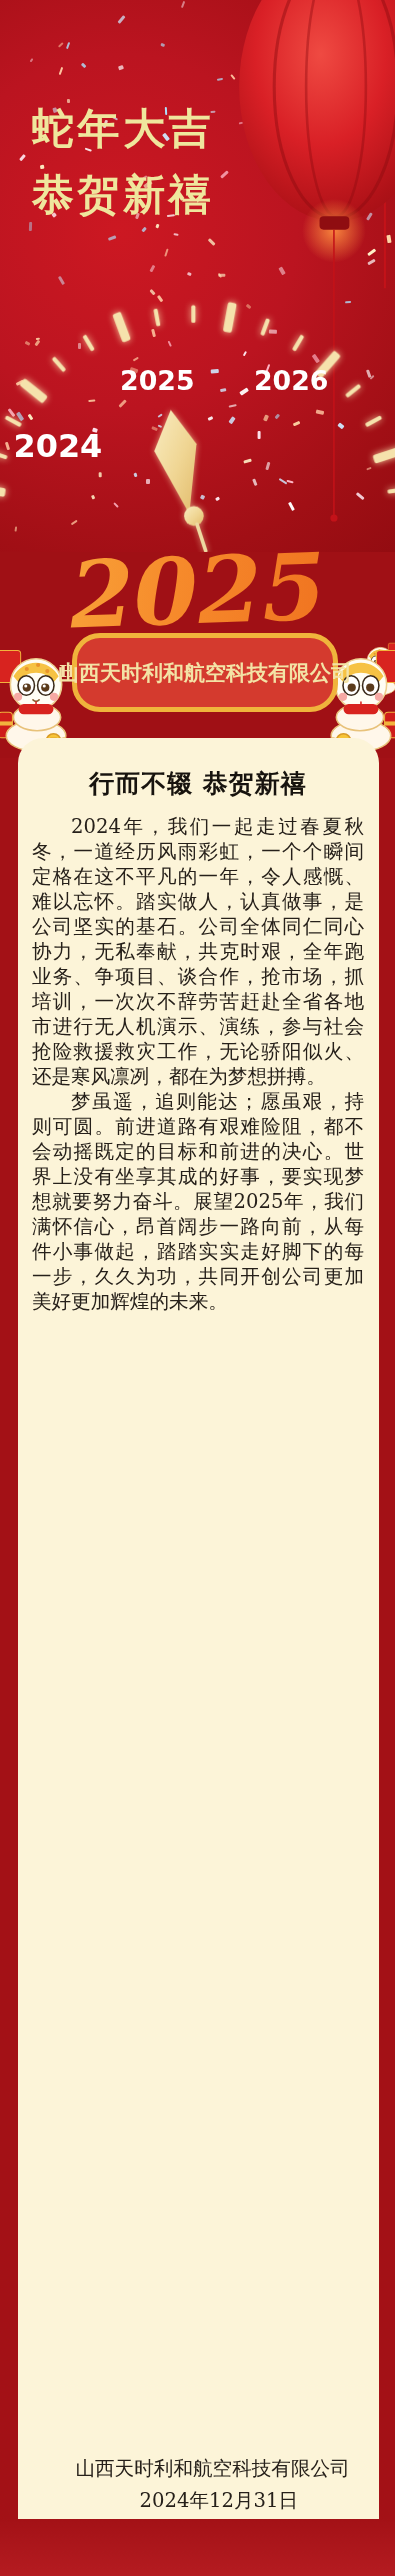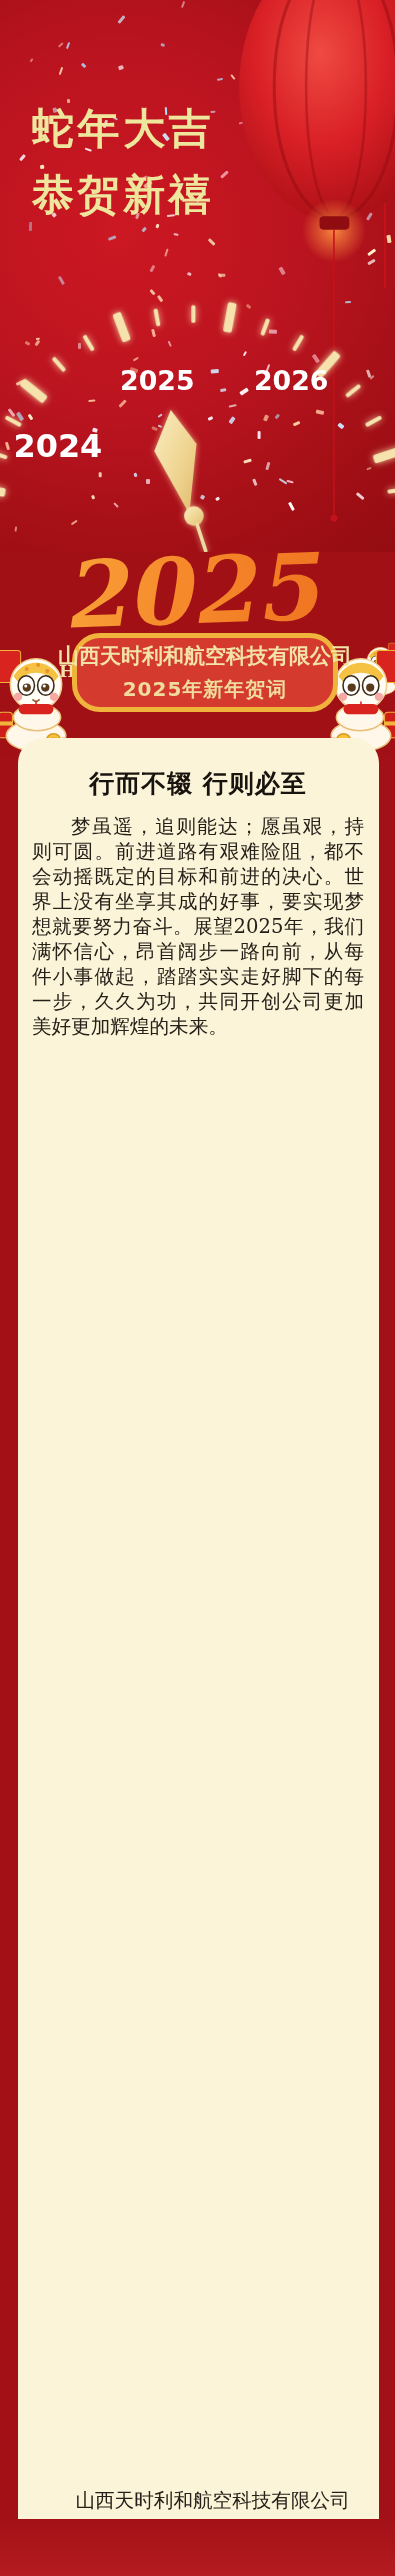--- a/index.html
+++ b/index.html
@@ -295,30 +295,31 @@
     <circle cx="43" cy="120" r="8" fill="#f6a9a4"></circle>
       <circle cx="113" cy="120" r="8" fill="#f6a9a4"></circle>
     <path d="M78,130 l0,10 m0,0 l-5,7 m5,-7 l5,7" stroke="#d8231f" stroke-width="3" fill="none" stroke-linecap="round"></path>
     <rect x="44" y="134" width="68" height="20" rx="10" fill="#d8231f"></rect>
     <circle cx="112" cy="206" r="14" fill="#f7c437" stroke="#d99b26" stroke-width="3"></circle>
     <circle cx="132" cy="214" r="13" fill="#f7c437" stroke="#d99b26" stroke-width="3"></circle>
   </svg>
 
   <div id="banner">
     <div class="co">山西天时利和航空科技有限公司</div>
-    <div class="sub">2025年新年贺词</div>
   </div>
 
   <div id="card">
-    <h1>行而不辍 行则必至</h1>
+    <h1>行而不辍 恭贺新禧</h1>
     <div id="paras">
+        <p class="para">2024年，我们一起走过春夏秋冬，一道经历风雨彩虹，一个个瞬间定格在这不平凡的一年，令人感慨、难以忘怀。踏实做人，认真做事，是公司坚实的基石。公司全体同仁同心协力，无私奉献，共克时艰，全年跑业务、争项目、谈合作，抢市场，抓培训，一次次不辞劳苦赶赴全省各地市进行无人机演示、演练，参与社会抢险救援救灾工作，无论骄阳似火、还是寒风凛冽，都在为梦想拼搏。</p>
         <p class="para">梦虽遥，追则能达；愿虽艰，持则可圆。前进道路有艰难险阻，都不会动摇既定的目标和前进的决心。世界上没有坐享其成的好事，要实现梦想就要努力奋斗。展望2025年，我们满怀信心，昂首阔步一路向前，从每件小事做起，踏踏实实走好脚下的每一步，久久为功，共同开创公司更加美好更加辉煌的未来。</p>
       </div>
     <div id="signature">
       <div class="sig-co">山西天时利和航空科技有限公司</div>
+      <div class="sig-date">2024年12月31日</div>
     </div>
   </div>
 
   <div id="footer-bg"></div>
 
   <div id="slogan1" class="slogan">新年快乐　万事如意</div>
 
 </div>
 
 

